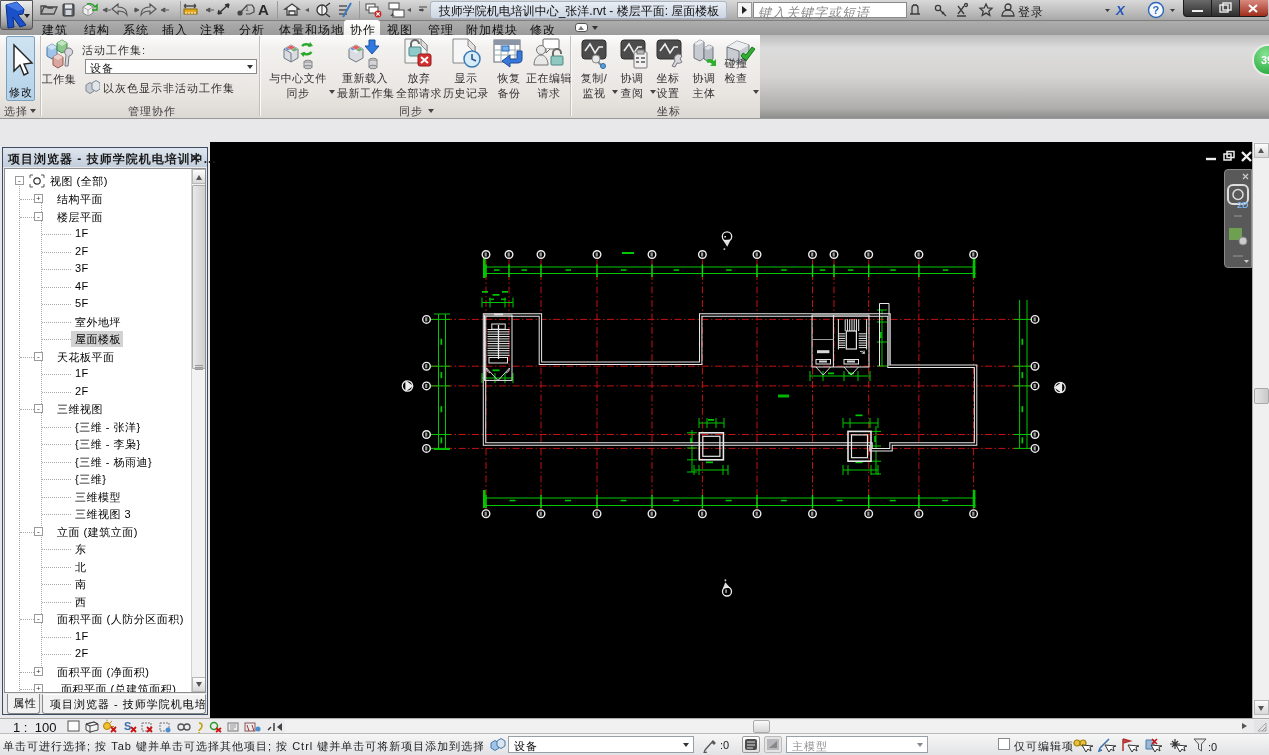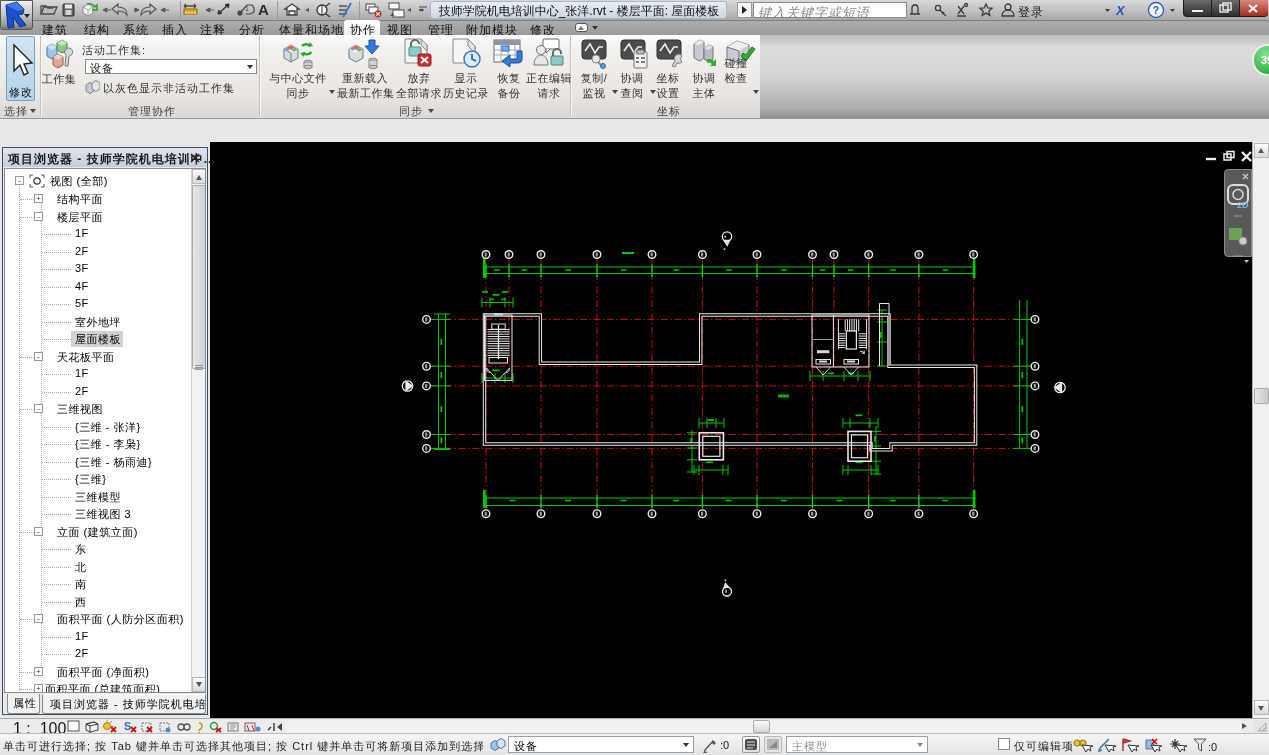--- a/index.html
+++ b/index.html
@@ -629,21 +629,21 @@
       <rect x="291" y="156.5" width="5" height="1.6" fill="#00b400"></rect>
 </svg>
 
 <svg width="60" height="20" style="position:absolute;left:992px;top:6px">
  <path d="M4 11 l10 0" stroke="#eee" stroke-width="2.4"></path>
  <rect x="22" y="6" width="7" height="6" fill="none" stroke="#eee" stroke-width="1.5"></rect>
  <rect x="25" y="3.5" width="7" height="6" fill="none" stroke="#eee" stroke-width="1.5"></rect>
  <path d="M40 4 l9 9 m0 -9 l-9 9" stroke="#eee" stroke-width="2.4"></path>
 </svg>
 
-<div class="abs" style="left:1014px;top:27px;width:28px;height:88px;background:rgba(96,96,96,.93);border:1px solid #8a8a8a;border-radius:4px 0 0 4px">
+<div class="abs" style="left:1014px;top:27px;width:28px;height:99px;background:rgba(96,96,96,.93);border:1px solid #8a8a8a;border-radius:4px 0 0 4px">
  <svg width="26" height="97" style="position:absolute;left:0;top:0">
   <path d="M18 4 l5 5 m0 -5 l-5 5" stroke="#ccc" stroke-width="1.2"></path>
   <rect x="3" y="15" width="20" height="19" rx="5" fill="none" stroke="#ddd" stroke-width="2"></rect>
   <circle cx="13" cy="24.5" r="5" fill="none" stroke="#ddd" stroke-width="1.5"></circle>
   <text x="12" y="38" font-size="9" fill="#7ab0e8" font-weight="bold">2D</text>
   <path d="M9 46 l8 0" stroke="#999"></path>
   <rect x="4" y="58" width="13" height="12" fill="#6fa052"></rect>
   <circle cx="18" cy="71" r="4" fill="#ccc" stroke="#888"></circle>
   <path d="M8 86 l10 0" stroke="#999"></path>
   <path d="M19 90 l5 0 l-2.5 3 z" fill="#ccc"></path>
@@ -651,21 +651,21 @@
 </div>
 </div>
 <div class="abs" id="vscroll">
  <div class="abs" style="left:1px;top:1px;width:15px;height:15px;background:linear-gradient(#fdfdfd,#d8d8d8);border:1px solid #b8b8b8"></div>
  <div class="abs" style="left:5px;top:6px;width:0;height:0;border-bottom:5px solid #555;border-left:3.5px solid transparent;border-right:3.5px solid transparent"></div>
  <div class="abs" style="left:1px;top:246px;width:15px;height:16px;background:linear-gradient(90deg,#e6e6e6,#c9c9c9);border:1px solid #a8a8a8;border-radius:2px"></div>
  <div class="abs" style="left:1px;top:558px;width:15px;height:15px;background:linear-gradient(#fdfdfd,#d8d8d8);border:1px solid #b8b8b8"></div>
  <div class="abs" style="left:5px;top:564px;width:0;height:0;border-top:5px solid #555;border-left:3.5px solid transparent;border-right:3.5px solid transparent"></div>
 </div>
 <div class="abs" id="bottombar">
- <div class="abs" style="left:13px;top:1px;font-size:16px;color:#111;width:50px">1&nbsp;:&nbsp;&nbsp;100</div>
+ <div class="abs" style="left:13px;top:1px;font-size:13px;color:#111;width:50px">1&nbsp;:&nbsp;&nbsp;100</div>
  <svg width="230" height="15" style="position:absolute;left:66px;top:0">
   <rect x="2" y="2" width="11" height="10" fill="#fdfdfd" stroke="#555"></rect>
   <path d="M20 5 l8 -2 l4 2 l0 6 l-8 2 l-4 -2 z M20 5 l8 -2 l4 2 l-8 2 z M20 5 l4 2 l0 7" fill="#f4f4f4" stroke="#444"></path>
   <circle cx="41" cy="7" r="3.5" fill="#f0c030" stroke="#b08000"></circle>
   <path d="M44 4 l2 -2 M45 7.5 l3 0 M41 2.5 l0 -2" stroke="#c09010"></path>
   <path d="M45 8 l5 5 m0 -5 l-5 5" stroke="#cc1111" stroke-width="1.8"></path>
   <text x="58" y="11" font-size="11" fill="#3a6ea8" font-weight="bold">S</text>
   <path d="M65 8 l5 5 m0 -5 l-5 5" stroke="#cc1111" stroke-width="1.8"></path>
   <rect x="76" y="4" width="9" height="8" fill="none" stroke="#777" stroke-dasharray="2 1"></rect>
   <path d="M81 8 l5 5 m0 -5 l-5 5" stroke="#cc1111" stroke-width="1.8"></path>
@@ -813,21 +813,21 @@
 <div class="trow" style="left:52px;top:443px">面积平面 (人防分区面积)</div>
 <div class="doth" style="left:37px;top:467.5px;width:29px"></div>
 <div class="trow" style="left:70px;top:460.5px">1F</div>
 <div class="doth" style="left:37px;top:485px;width:29px"></div>
 <div class="trow" style="left:70px;top:478px">2F</div>
 <div class="doth" style="left:15px;top:502.5px;width:16px"></div>
 <div class="exp" style="left:29px;top:497.5px">+</div>
 <div class="trow" style="left:52px;top:495.5px">面积平面 (净面积)</div>
 <div class="doth" style="left:15px;top:520px;width:16px"></div>
 <div class="exp" style="left:29px;top:515px">+</div>
-<div class="trow" style="left:40px;top:513px">面积平面 (总建筑面积)</div>
+<div class="trow" style="left:56px;top:513px">面积平面 (总建筑面积)</div>
 
  <div class="abs" style="left:186px;top:0;width:15px;height:523px;background:#f2f2f2;border-left:1px solid #d0d0d0">
   <div class="abs" style="left:0;top:0;width:15px;height:15px;background:linear-gradient(#fdfdfd,#d8d8d8);border:1px solid #b8b8b8"></div>
   <div class="abs" style="left:4px;top:6px;width:0;height:0;border-bottom:5px solid #555;border-left:3.5px solid transparent;border-right:3.5px solid transparent"></div>
   <div class="abs" style="left:0;top:16px;width:15px;height:184px;background:linear-gradient(90deg,#e8e8e8,#cdcdcd);border:1px solid #aaa;border-radius:1px"></div>
   <div class="abs" style="left:3px;top:196px;width:8px;height:1px;background:#999;box-shadow:0 2px 0 #999,0 4px 0 #999"></div>
   <div class="abs" style="left:0;top:508px;width:15px;height:15px;background:linear-gradient(#fdfdfd,#d8d8d8);border:1px solid #b8b8b8"></div>
   <div class="abs" style="left:4px;top:513px;width:0;height:0;border-top:5px solid #555;border-left:3.5px solid transparent;border-right:3.5px solid transparent"></div>
  </div>
 </div>

